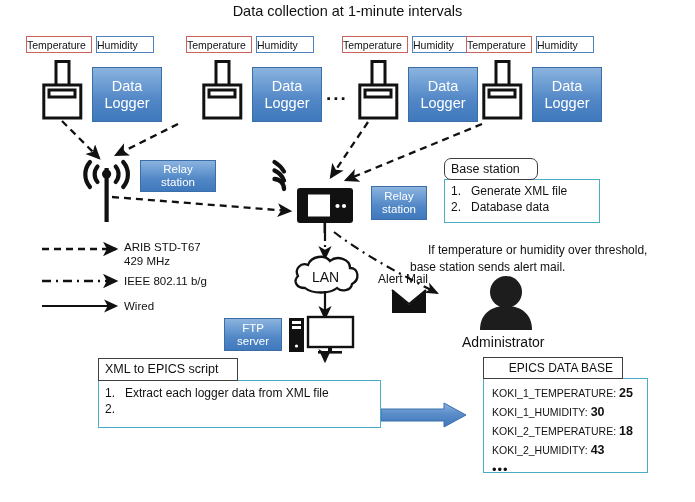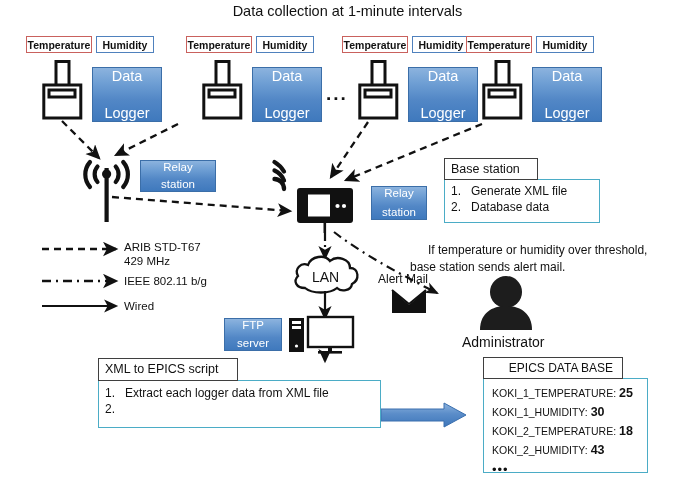--- a/index.html
+++ b/index.html
@@ -7,30 +7,30 @@
        font-family:"Liberation Sans","DejaVu Sans",sans-serif;color:#1a1a1a;}
   #stage{position:absolute;left:0;top:0;width:695px;height:502px;}
   .abs{position:absolute;}
   svg.layer{position:absolute;left:0;top:0;width:695px;height:502px;overflow:visible;}
   svg.layer{pointer-events:none;}
 
   
   .title{left:0;top:3px;width:695px;text-align:center;font-size:14.5px;color:#111;}
 
   
-  .pill{height:17px;line-height:17px;text-align:center;font-size:10.5px;
-        background:#fff;box-sizing:border-box;white-space:nowrap;color:#111;font-weight:bold;}
+  .pill{height:17px;line-height:17px;font-size:10.5px;
+        background:#fff;box-sizing:border-box;white-space:nowrap;color:#111;}
   .pill.temp{border:1.6px solid #c9615d;}
   .pill.hum{border:1.6px solid #4f81bd;}
 
   
   .bluebox{box-sizing:border-box;color:#ffffff;text-align:center;
            background:linear-gradient(180deg,#8cb3de 0%,#6f9fd4 28%,#5287c6 60%,#3f79bd 100%);
            border:1px solid #3b6ea8;display:flex;flex-direction:column;
-           align-items:center;justify-content:space-between;line-height:1.12;}
+           align-items:center;justify-content:center;line-height:1.12;}
   .bluebox .ln{display:block;}
   .bluebox.dl{font-size:14.5px;}
   .bluebox.sm{font-size:11.5px;}
 
   
   .callhdr{box-sizing:border-box;background:#fff;border:1.3px solid #3f3f3f;
            font-size:12.5px;line-height:1;display:flex;align-items:center;
            padding-left:6px;color:#111;z-index:4;}
   .callbody{box-sizing:border-box;background:#fff;border:1.4px solid #4bacc6;z-index:3;}
   .numrow{display:flex;font-size:12px;line-height:1.35;color:#111;}
@@ -223,21 +223,21 @@
     <span class="ln">Relay</span>
     <span class="ln">station</span>
   </div>
 
   <div class="bluebox sm abs" style="left:371px;top:186px;width:56px;height:34px;">
     <span class="ln">Relay</span>
     <span class="ln">station</span>
   </div>
 
   <div class="abs" style="left:444px;top:158px;">
-    <div class="callhdr abs" style="left:0;top:0;width:94px;height:22px;">Base station</div>
+    <div class="callhdr abs" style="left:0;top:0;width:94px;height:22px;border-radius:7px;">Base station</div>
     <div class="callbody abs" style="left:0;top:21px;width:156px;height:44px;padding:3px 4px 0 6px;">
       <div class="numrow">
         <span class="n">1.</span>
         <span>Generate XML file</span>
       </div>
       <div class="numrow">
         <span class="n">2.</span>
         <span>Database data</span>
       </div>
     </div>

